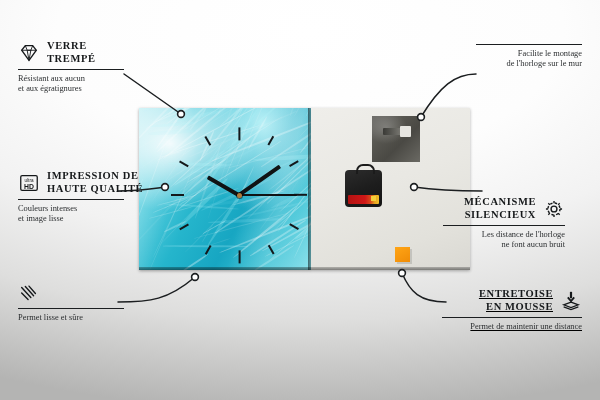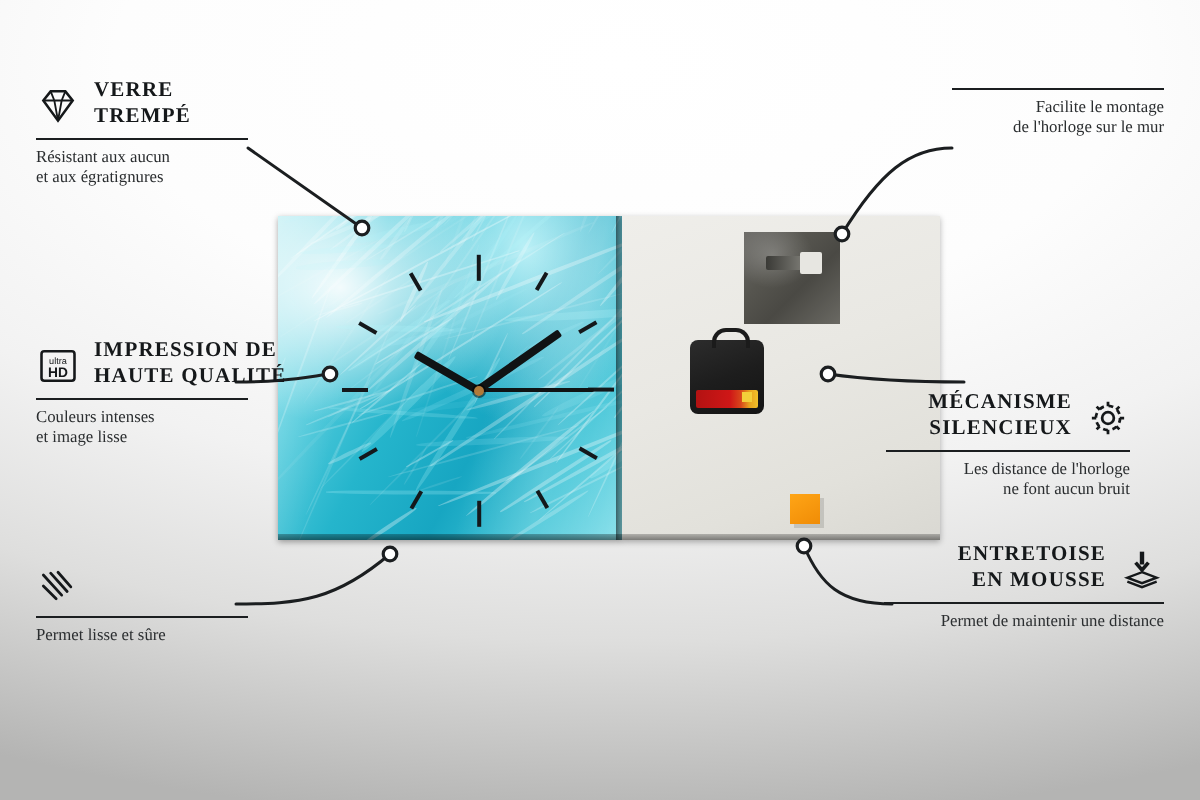--- a/index.html
+++ b/index.html
@@ -371,21 +371,21 @@
             </g>
           </svg>
       </span>
     </div>
     <div class="rule"></div>
     <div class="sub">
       <span>Les distance de l'horloge</span><br><span>ne font aucun bruit</span>
     </div>
   </div>
 
-  <div class="callout right" style="left:442px;top:272px;width:140px;">
+  <div class="callout right" style="left:442px;top:288px;width:140px;text-decoration:underline;">
     <div class="head">
       <span class="title">
         <span>ENTRETOISE</span><br><span>EN MOUSSE</span>
       </span>
       <span class="ico">
         <svg viewBox="0 0 24 24">
             <g stroke="currentColor" stroke-width="1.3" fill="none">
               <path d="M12 2 v7" stroke-width="2.4"></path>
               <path d="M8.5 8 L12 12 L15.5 8" stroke-width="2"></path>
               <path d="M12 13.2 L20 16.2 L12 19.2 L4 16.2 Z"></path>

